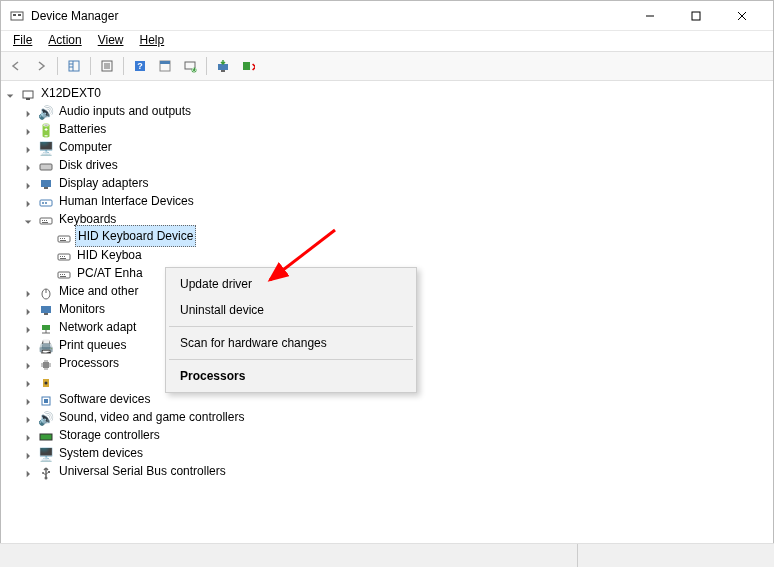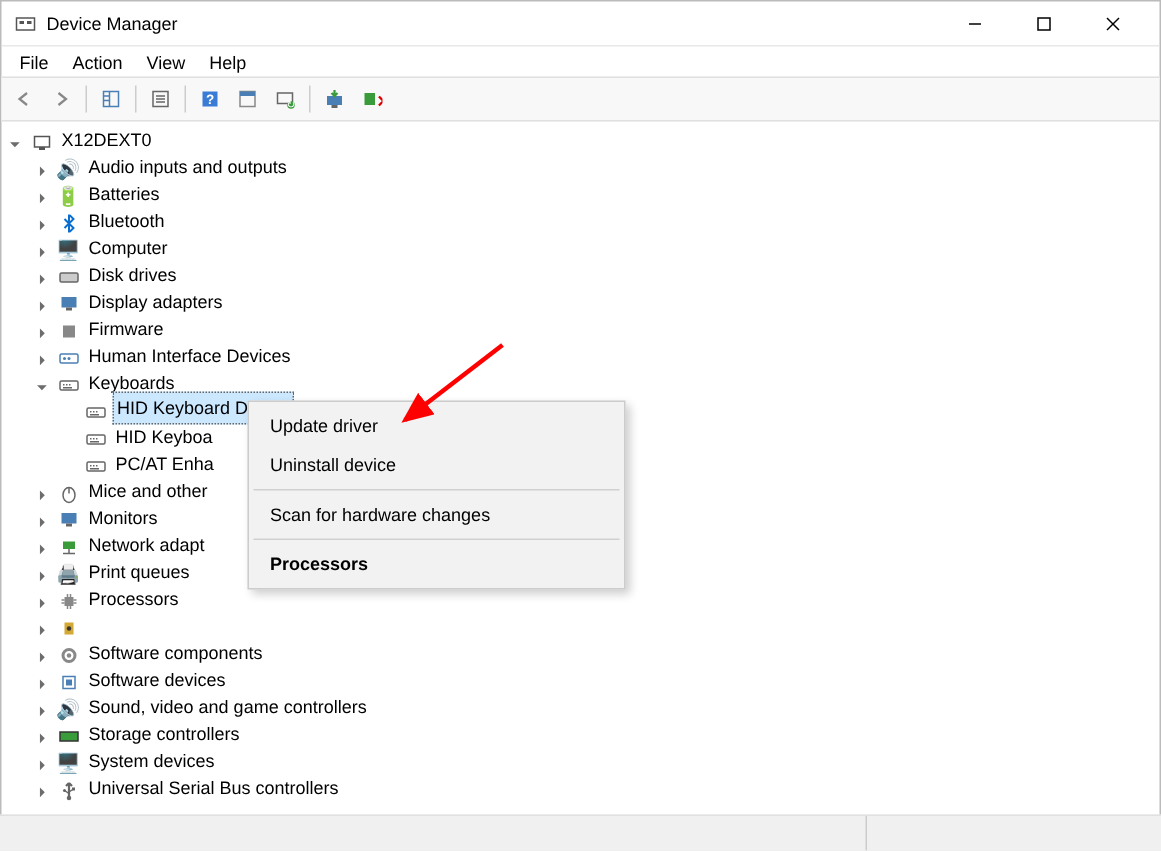--- a/index.html
+++ b/index.html
@@ -4,21 +4,21 @@
   <style>
     * { margin: 0; padding: 0; box-sizing: border-box; }
     body { font-family: "Segoe UI", Tahoma, sans-serif; font-size: 12px; background: #fff; color: #000; width: 774px; height: 567px; overflow: hidden; position: relative; }
     
     .titlebar { height: 30px; display: flex; align-items: center; padding: 0 8px; border-bottom: 1px solid #e8e8e8; }
     .titlebar-icon { width: 16px; height: 16px; margin-right: 6px; display: inline-flex; align-items: center; justify-content: center; }
     .titlebar-text { flex: 1; font-size: 12px; }
     .titlebar-controls { display: flex; }
     .titlebar-btn { width: 46px; height: 30px; display: flex; align-items: center; justify-content: center; font-size: 14px; cursor: pointer; }
     
-    .menubar { height: 20px; display: flex; align-items: flex-end; padding: 0 4px; }
+    .menubar { height: 20px; display: flex; align-items: flex-start; padding: 0 4px; text-decoration: underline; }
     .menu-item { padding: 2px 8px; cursor: pointer; }
     
     .toolbar { height: 30px; display: flex; align-items: center; padding: 2px 4px; gap: 3px; border-top: 1px solid #e0e0e0; border-bottom: 1px solid #e0e0e0; background: #f8f8f8; }
     .tool-btn { width: 22px; height: 22px; display: flex; align-items: center; justify-content: center; cursor: pointer; border: 1px solid transparent; }
     .tool-sep { width: 1px; height: 18px; background: #ccc; margin: 0 2px; }
     
     .tree-container { padding: 4px 2px; height: 460px; overflow: auto; position: relative; }
     .tree { list-style: none; }
     .tree ul { list-style: none; padding-left: 18px; }
     .tree-row { display: flex; align-items: flex-end; height: 18px; line-height: 18px; white-space: nowrap; }
@@ -172,31 +172,20 @@
         <li>
               <div class="tree-row">
                 <span class="expander collapsed"></span>
                 <span class="node-icon">🔋</span>
                 <span class="node-label">Batteries</span>
               </div>
             </li>
         <li>
               <div class="tree-row">
                 <span class="expander collapsed"></span>
-                <span class="node-icon">
-                  <svg width="12" height="12" viewBox="0 0 12 12">
-                    <path d="M3 3 L9 9 L6 12 L6 0 L9 3 L3 9" fill="none" stroke="#0a6ed1" stroke-width="1.3"></path>
-                  </svg>
-                </span>
-                <span class="node-label">Bluetooth</span>
-              </div>
-            </li>
-        <li>
-              <div class="tree-row">
-                <span class="expander collapsed"></span>
                 <span class="node-icon">🖥️</span>
                 <span class="node-label">Computer</span>
               </div>
             </li>
         <li>
               <div class="tree-row">
                 <span class="expander collapsed"></span>
                 <span class="node-icon">
                   <svg width="14" height="10" viewBox="0 0 14 10">
                     <rect x="1" y="2" width="12" height="6" rx="1" fill="#ccc" stroke="#666"></rect>
@@ -208,31 +197,20 @@
         <li>
               <div class="tree-row">
                 <span class="expander collapsed"></span>
                 <span class="node-icon">
                   <svg width="14" height="12" viewBox="0 0 14 12">
                     <rect x="2" y="1" width="10" height="7" fill="#4a7fb5"></rect>
                     <rect x="5" y="8" width="4" height="2" fill="#666"></rect>
                   </svg>
                 </span>
                 <span class="node-label">Display adapters</span>
-              </div>
-            </li>
-        <li>
-              <div class="tree-row">
-                <span class="expander collapsed"></span>
-                <span class="node-icon">
-                  <svg width="12" height="12" viewBox="0 0 12 12">
-                    <rect x="2" y="2" width="8" height="8" fill="#888"></rect>
-                  </svg>
-                </span>
-                <span class="node-label">Firmware</span>
               </div>
             </li>
         <li>
               <div class="tree-row">
                 <span class="expander collapsed"></span>
                 <span class="node-icon">
                   <svg width="14" height="10" viewBox="0 0 14 10">
                     <rect x="1" y="2" width="12" height="6" rx="1" fill="none" stroke="#4a7fb5"></rect>
                     <circle cx="4" cy="5" r="1" fill="#4a7fb5"></circle>
                     <circle cx="7" cy="5" r="1" fill="#4a7fb5"></circle>
@@ -375,32 +353,20 @@
                     <circle cx="5" cy="7" r="1.5" fill="#333"></circle>
                   </svg>
                 </span>
               </div>
             </li>
         <li>
               <div class="tree-row">
                 <span class="expander collapsed"></span>
                 <span class="node-icon">
                   <svg width="12" height="12" viewBox="0 0 12 12">
-                    <circle cx="6" cy="6" r="4" fill="none" stroke="#888" stroke-width="2"></circle>
-                    <circle cx="6" cy="6" r="1.5" fill="#888"></circle>
-                  </svg>
-                </span>
-                <span class="node-label">Software components</span>
-              </div>
-            </li>
-        <li>
-              <div class="tree-row">
-                <span class="expander collapsed"></span>
-                <span class="node-icon">
-                  <svg width="12" height="12" viewBox="0 0 12 12">
                     <rect x="2" y="2" width="8" height="8" fill="none" stroke="#4a7fb5"></rect>
                     <rect x="4" y="4" width="4" height="4" fill="#4a7fb5"></rect>
                   </svg>
                 </span>
                 <span class="node-label">Software devices</span>
               </div>
             </li>
         <li>
               <div class="tree-row">
                 <span class="expander collapsed"></span>

